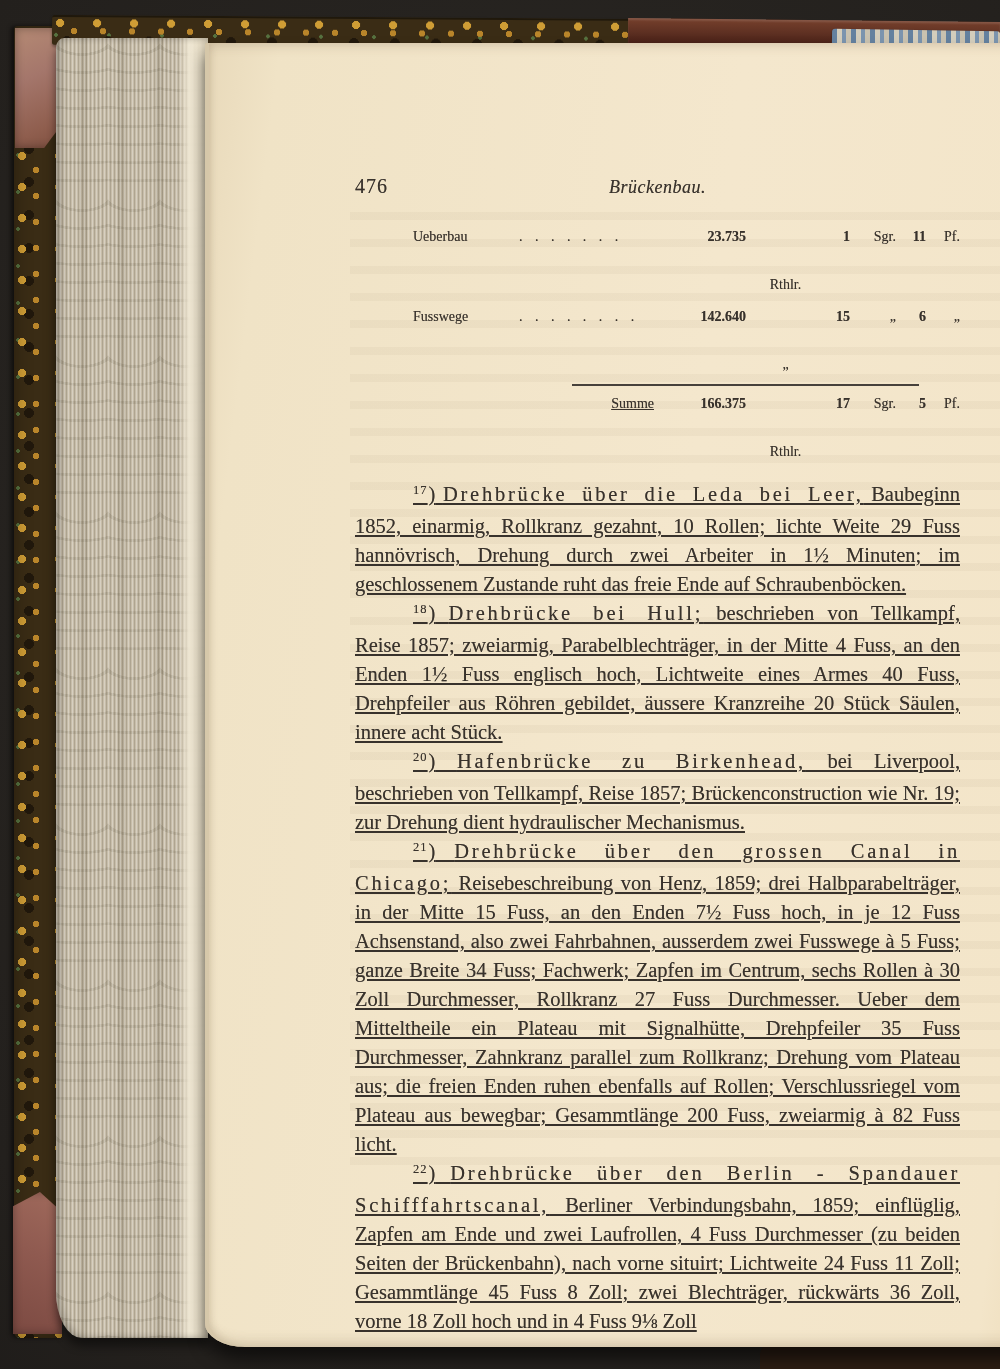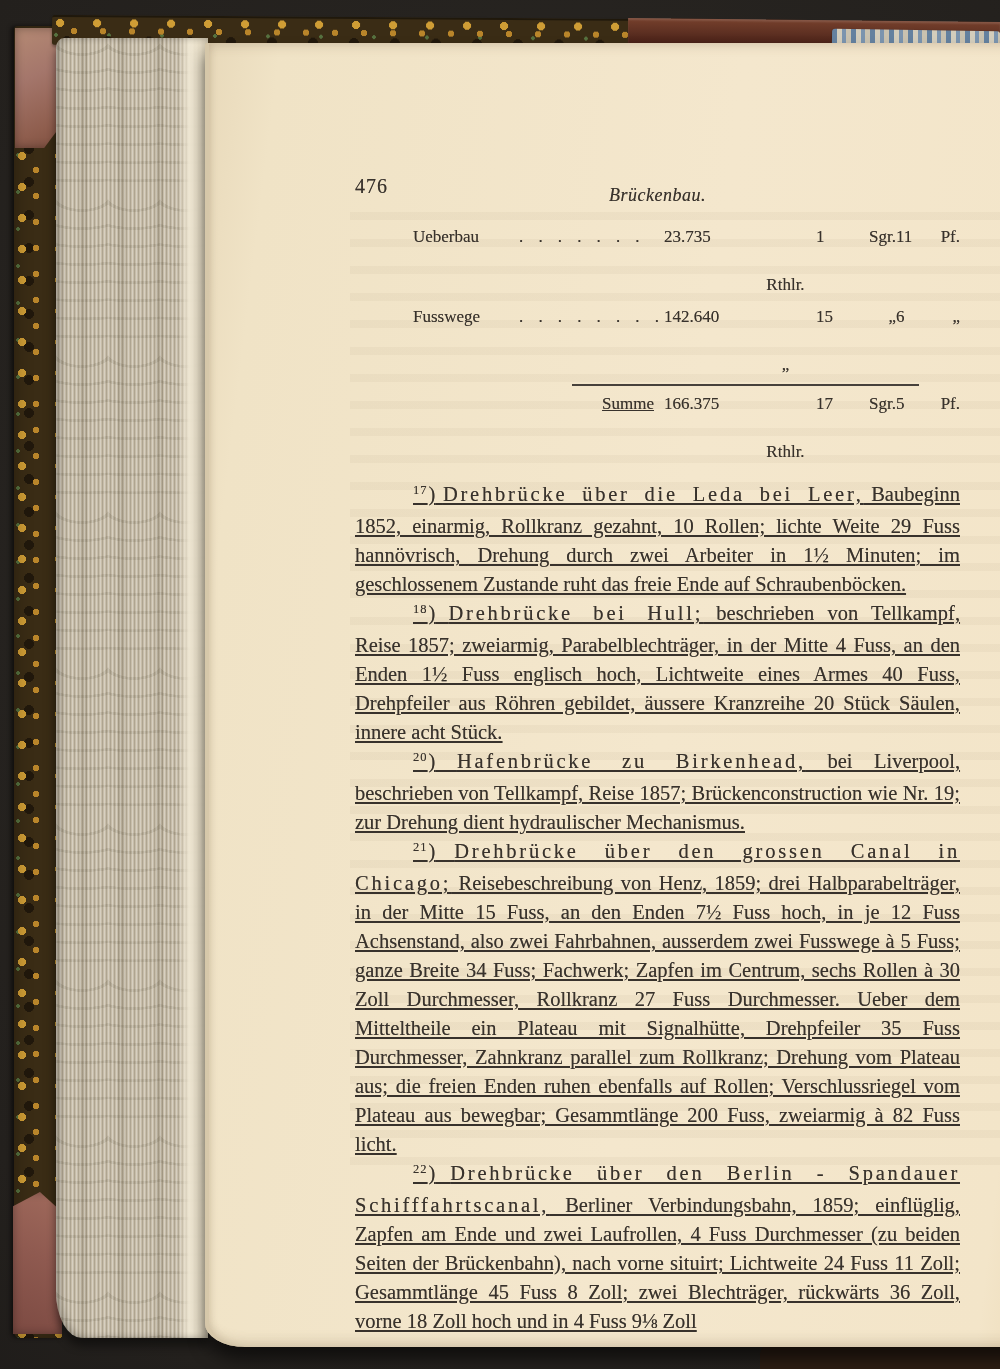--- a/index.html
+++ b/index.html
@@ -92,28 +92,28 @@
     position:absolute;right:23px;top:58px;bottom:14px;width:2px;
     background:linear-gradient(180deg, rgba(130,95,60,0), rgba(130,95,60,.4) 8%, rgba(130,95,60,.4) 90%, rgba(130,95,60,0));
     box-shadow:2px 0 0 rgba(255,250,235,.45);
   }
 
   .page-inner{position:relative;padding:132px 40px 0 150px;width:605px;color:#38322c;}
   .page-inner *{text-shadow:0 0 .5px rgba(56,50,44,.55);}
 
   .page-header{position:relative;height:30px;font-size:20px;}
   .pagenum{position:absolute;left:0;top:0;letter-spacing:1px;}
-  .running{position:absolute;left:0;right:0;text-align:center;font-style:italic;font-size:18px;top:10px;letter-spacing:.5px;}
+  .running{position:absolute;left:0;right:0;text-align:center;font-style:italic;font-size:18px;top:2px;letter-spacing:.5px;}
 
   
-  .costs{margin:16px 0 0 58px;width:547px;font-size:17px;position:relative;}
+  .costs{margin:16px 0 0 58px;width:547px;font-size:14px;position:relative;}
   .crow{display:grid;grid-template-columns:100px 1fr 82px 70px 34px 46px 30px 34px;line-height:32px;}
   .c-label{text-align:left;}
   .c-dots{text-align:left;padding-left:6px;letter-spacing:.32em;overflow:hidden;white-space:nowrap;}
-  .c-amt,.c-sgr,.c-pf{}
+  .c-amt,.c-sgr,.c-pf{text-align:right;font-weight:bold;}
   .c-cur{text-align:center;padding-left:9px;margin-top:48px;}
   .c-sgru,.c-pfu{text-align:right;}
   .c-sum-label{text-align:right;padding-right:10px;text-decoration:underline;}
   .sum-rule{height:0;border-top:2px solid #47413b;margin:3px 0 2px 159px;width:347px;text-shadow:none;}
 
   
   .bodytext{margin-top:12px;font-size:20.5px;line-height:29px;text-align:justify;}
   .bodytext p{margin:0;text-indent:58px;text-decoration:underline;}
   .fnum{font-size:12.5px;position:relative;top:-7px;letter-spacing:1px;padding-right:1px;}
   .lead{letter-spacing:.135em;word-spacing:.22em;}

